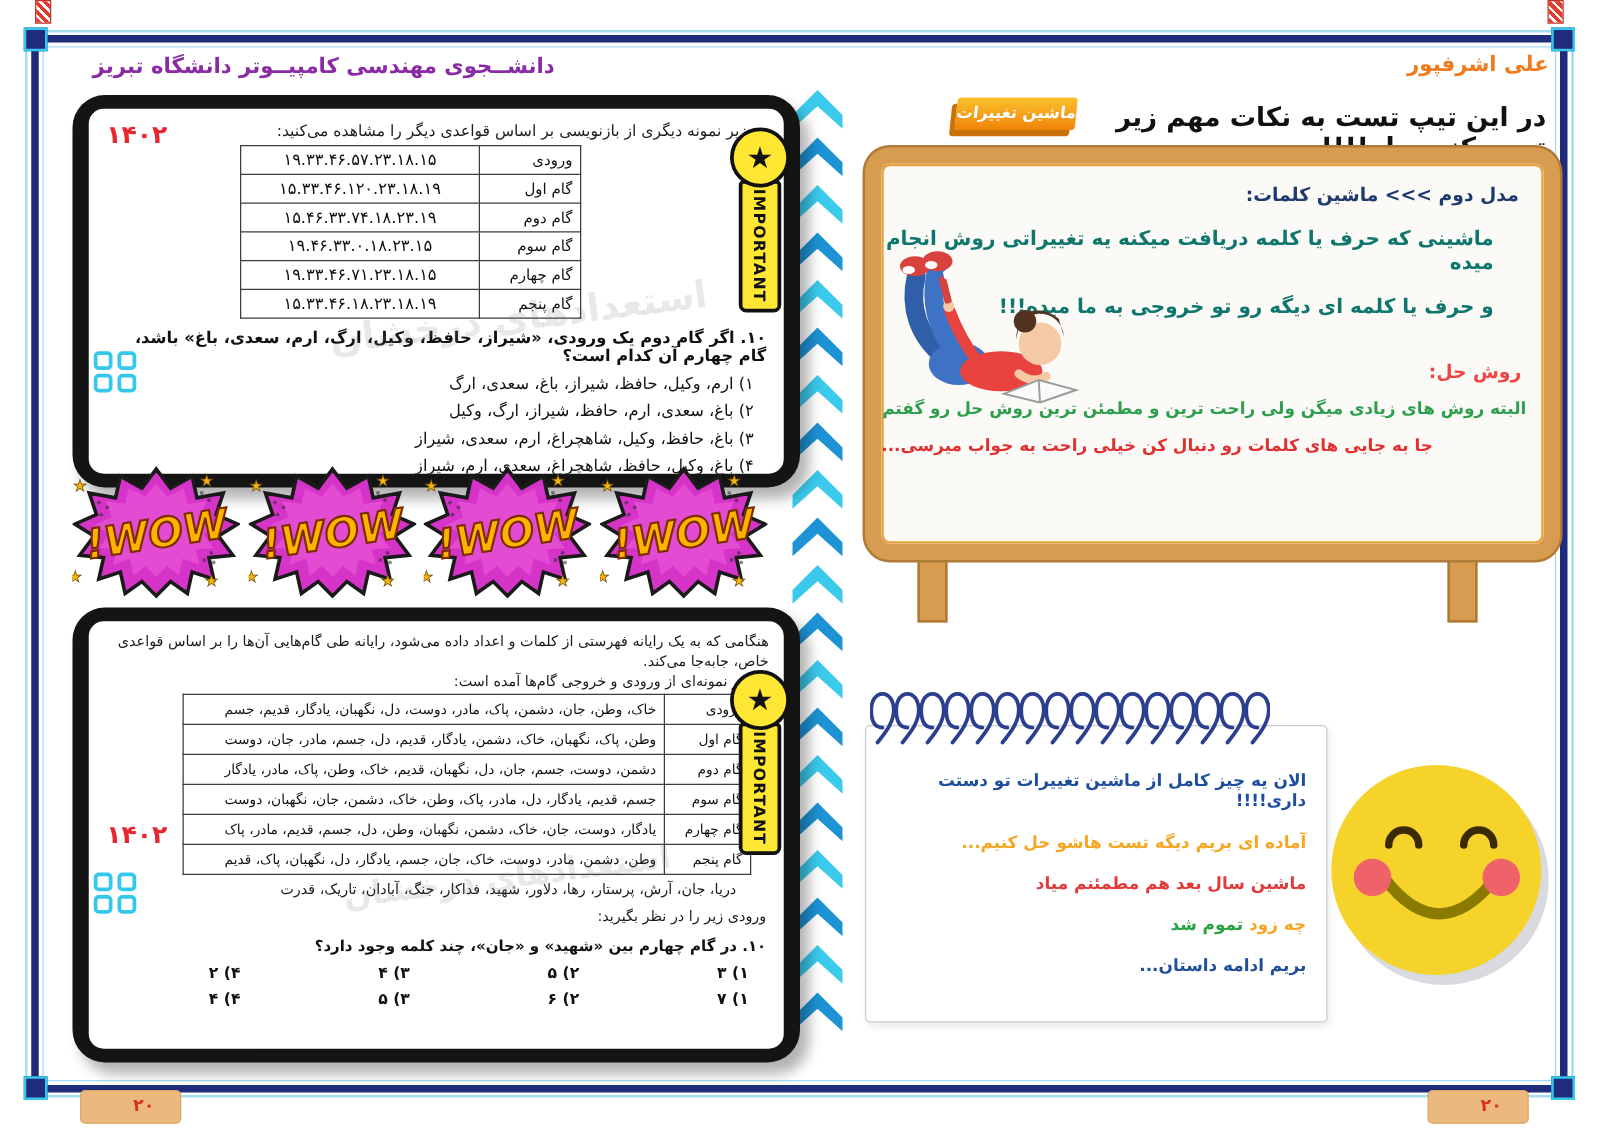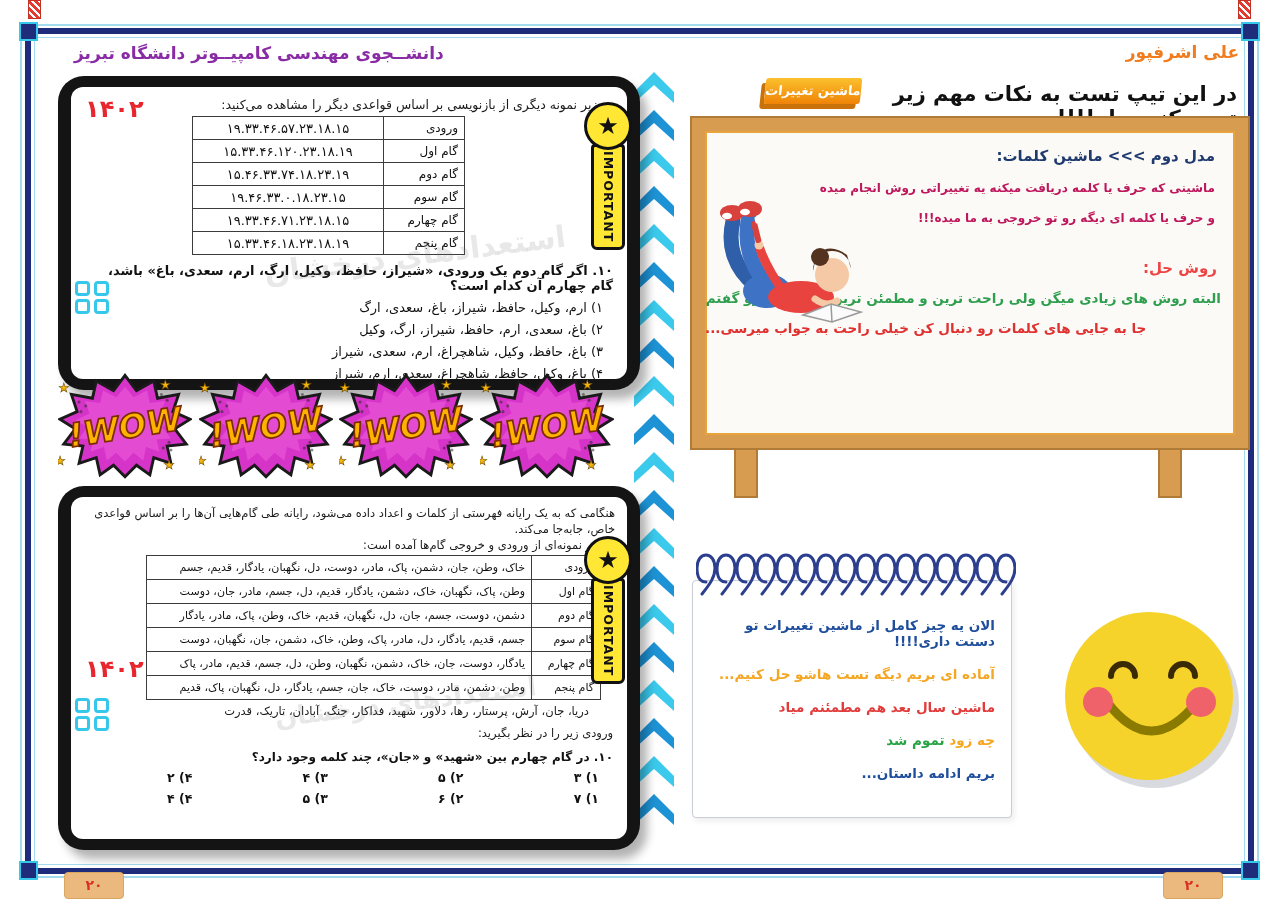--- a/index.html
+++ b/index.html
@@ -23,21 +23,21 @@
       border-radius:3px;transform:skewX(-6deg);box-shadow:-4px 5px 0 #C9710A;z-index:3;}
   .tip{right:42px;top:82px;width:368px;text-align:right;color:#111;font-weight:bold;font-size:21px;}
 
   
   .tablet{background:#141414;border-radius:26px;padding:11px 13px;z-index:2;
           box-shadow:7px 9px 10px rgba(0,0,0,.3);}
   .tablet-inner{position:relative;width:100%;height:100%;background:#fff;border-radius:12px;
           padding:8px 12px;box-sizing:border-box;overflow:hidden;}
   #tablet1{left:58px;top:76px;width:556px;height:292px;}
   #tablet2{left:58px;top:486px;width:556px;height:342px;}
-  .year{position:absolute;left:14px;top:8px;color:#E8262D;font-weight:bold;font-size:24px;letter-spacing:1px;}
+  .year{position:absolute;left:14px;top:8px;color:#E8262D;font-weight:bold;font-size:20px;letter-spacing:1px;}
   .year2{top:158px;}
   .caption{ text-align:right;font-size:12.5px;color:#1b1b1b;margin:2px 2px 4px 0;}
   .ntable{border-collapse:collapse;margin:0 150px 0 auto;direction:rtl;}
   .ntable td{border:1px solid #3c3c3c;height:22px;padding:0 6px;font-size:13px;color:#111;}
   .ntable td.lbl{width:68px;font-size:12px;text-align:right;}
   .ntable td.val{width:178px;text-align:center;direction:ltr;}
   .wtable{border-collapse:collapse;margin:2px 14px 0 auto;direction:rtl;}
   .wtable td{border:1px solid #3c3c3c;height:23px;padding:0 6px;font-size:11px;color:#111;}
   .wtable td.lbl{width:56px;}
   .wtable td.val{width:372px;text-align:right;}
@@ -70,46 +70,46 @@
   #squares2{left:74px;top:698px;}
 
   
   .wowrow{left:58px;top:371px;width:556px;height:112px;display:flex;justify-content:space-between;z-index:2;}
 
   
   .chevrons{left:630px;top:70px;width:46px;display:flex;flex-direction:column;gap:4px;z-index:1;}
 
   
   .board{left:692px;top:118px;width:556px;height:330px;box-sizing:border-box;background:#FBFAF6;
-         border:13px solid #D79C50;border-radius:0;box-shadow:0 0 0 2px #B07B36, inset 0 0 0 2px #E8A33D;z-index:2;}
+         border:13px solid #D79C50;border-radius:20px;box-shadow:0 0 0 2px #B07B36, inset 0 0 0 2px #E8A33D;z-index:2;}
   .board-content{position:relative;width:100%;height:100%;}
   .board-title{padding:16px 20px 0 0;text-align:right;color:#1E3A6E;font-weight:bold;font-size:15px;}
-  .board-blue{padding:16px 20px 0 0;text-align:right;color:#be185d;font-weight:bold;font-size:12px;}
+  .board-blue{padding:16px 40px 0 0;text-align:right;color:#0f766e;font-weight:bold;font-size:16px;}
   .board-method{padding:34px 18px 0 0;text-align:right;color:#ef4444;font-weight:bold;font-size:15px;}
   .board-green{padding:13px 14px 0 0;text-align:right;color:#2E9E4F;font-weight:bold;font-size:13.5px;}
   .board-red{padding:14px 44px 0 0;text-align:left;color:#E03131;font-weight:bold;font-size:13.5px;}
   .leg{width:20px;height:50px;background:#D79C50;border:2px solid #B07B36;z-index:1;}
   #leg1{left:734px;top:444px;} #leg2{left:1158px;top:444px;}
   .girl{left:-6px;top:60px;z-index:3;}
 
   
   .coils{left:694px;top:552px;width:322px;height:48px;display:flex;z-index:3;}
-  .notebook{left:692px;top:580px;width:320px;height:238px;background:#fff;border:1.5px solid #C9CDD4;
+  .notebook{left:692px;top:580px;width:370px;height:238px;background:#fff;border:1.5px solid #C9CDD4;
             border-radius:4px;box-shadow:2px 3px 6px rgba(0,0,0,.08);z-index:2;box-sizing:border-box;
             padding:36px 16px 0 10px;}
   .nb-line{text-align:right;font-weight:bold;font-size:13.5px;margin-bottom:17px;}
   .nb-1,.nb-5{color:#1F4E9C;} .nb-2{color:#F5A623;} .nb-3{color:#E23B3B;}
   .nb-4a{color:#F5A623;} .nb-4b{color:#27A344;}
 
   
   .smiley{left:1063px;top:610px;z-index:2;}
 
   
   .pagebadge{bottom:5px;width:58px;height:25px;background:#EBB97E;border:1px solid #D9A75F;border-radius:4px;
-             color:#D93025;font-weight:bold;text-align:center;line-height:25px;font-size:14px;z-index:6;}
+             color:#D93025;font-weight:bold;text-align:center;line-height:25px;font-size:14px;z-index:6;padding-left:21px;}
 </style>
 </head>
 <body>
 
 <div class="page">
 
   <div class="abs ribbon" style="left:28px;"></div>
   <div class="abs ribbon" style="right:28px;"></div>
 
   <div class="abs frame-outer"></div>

